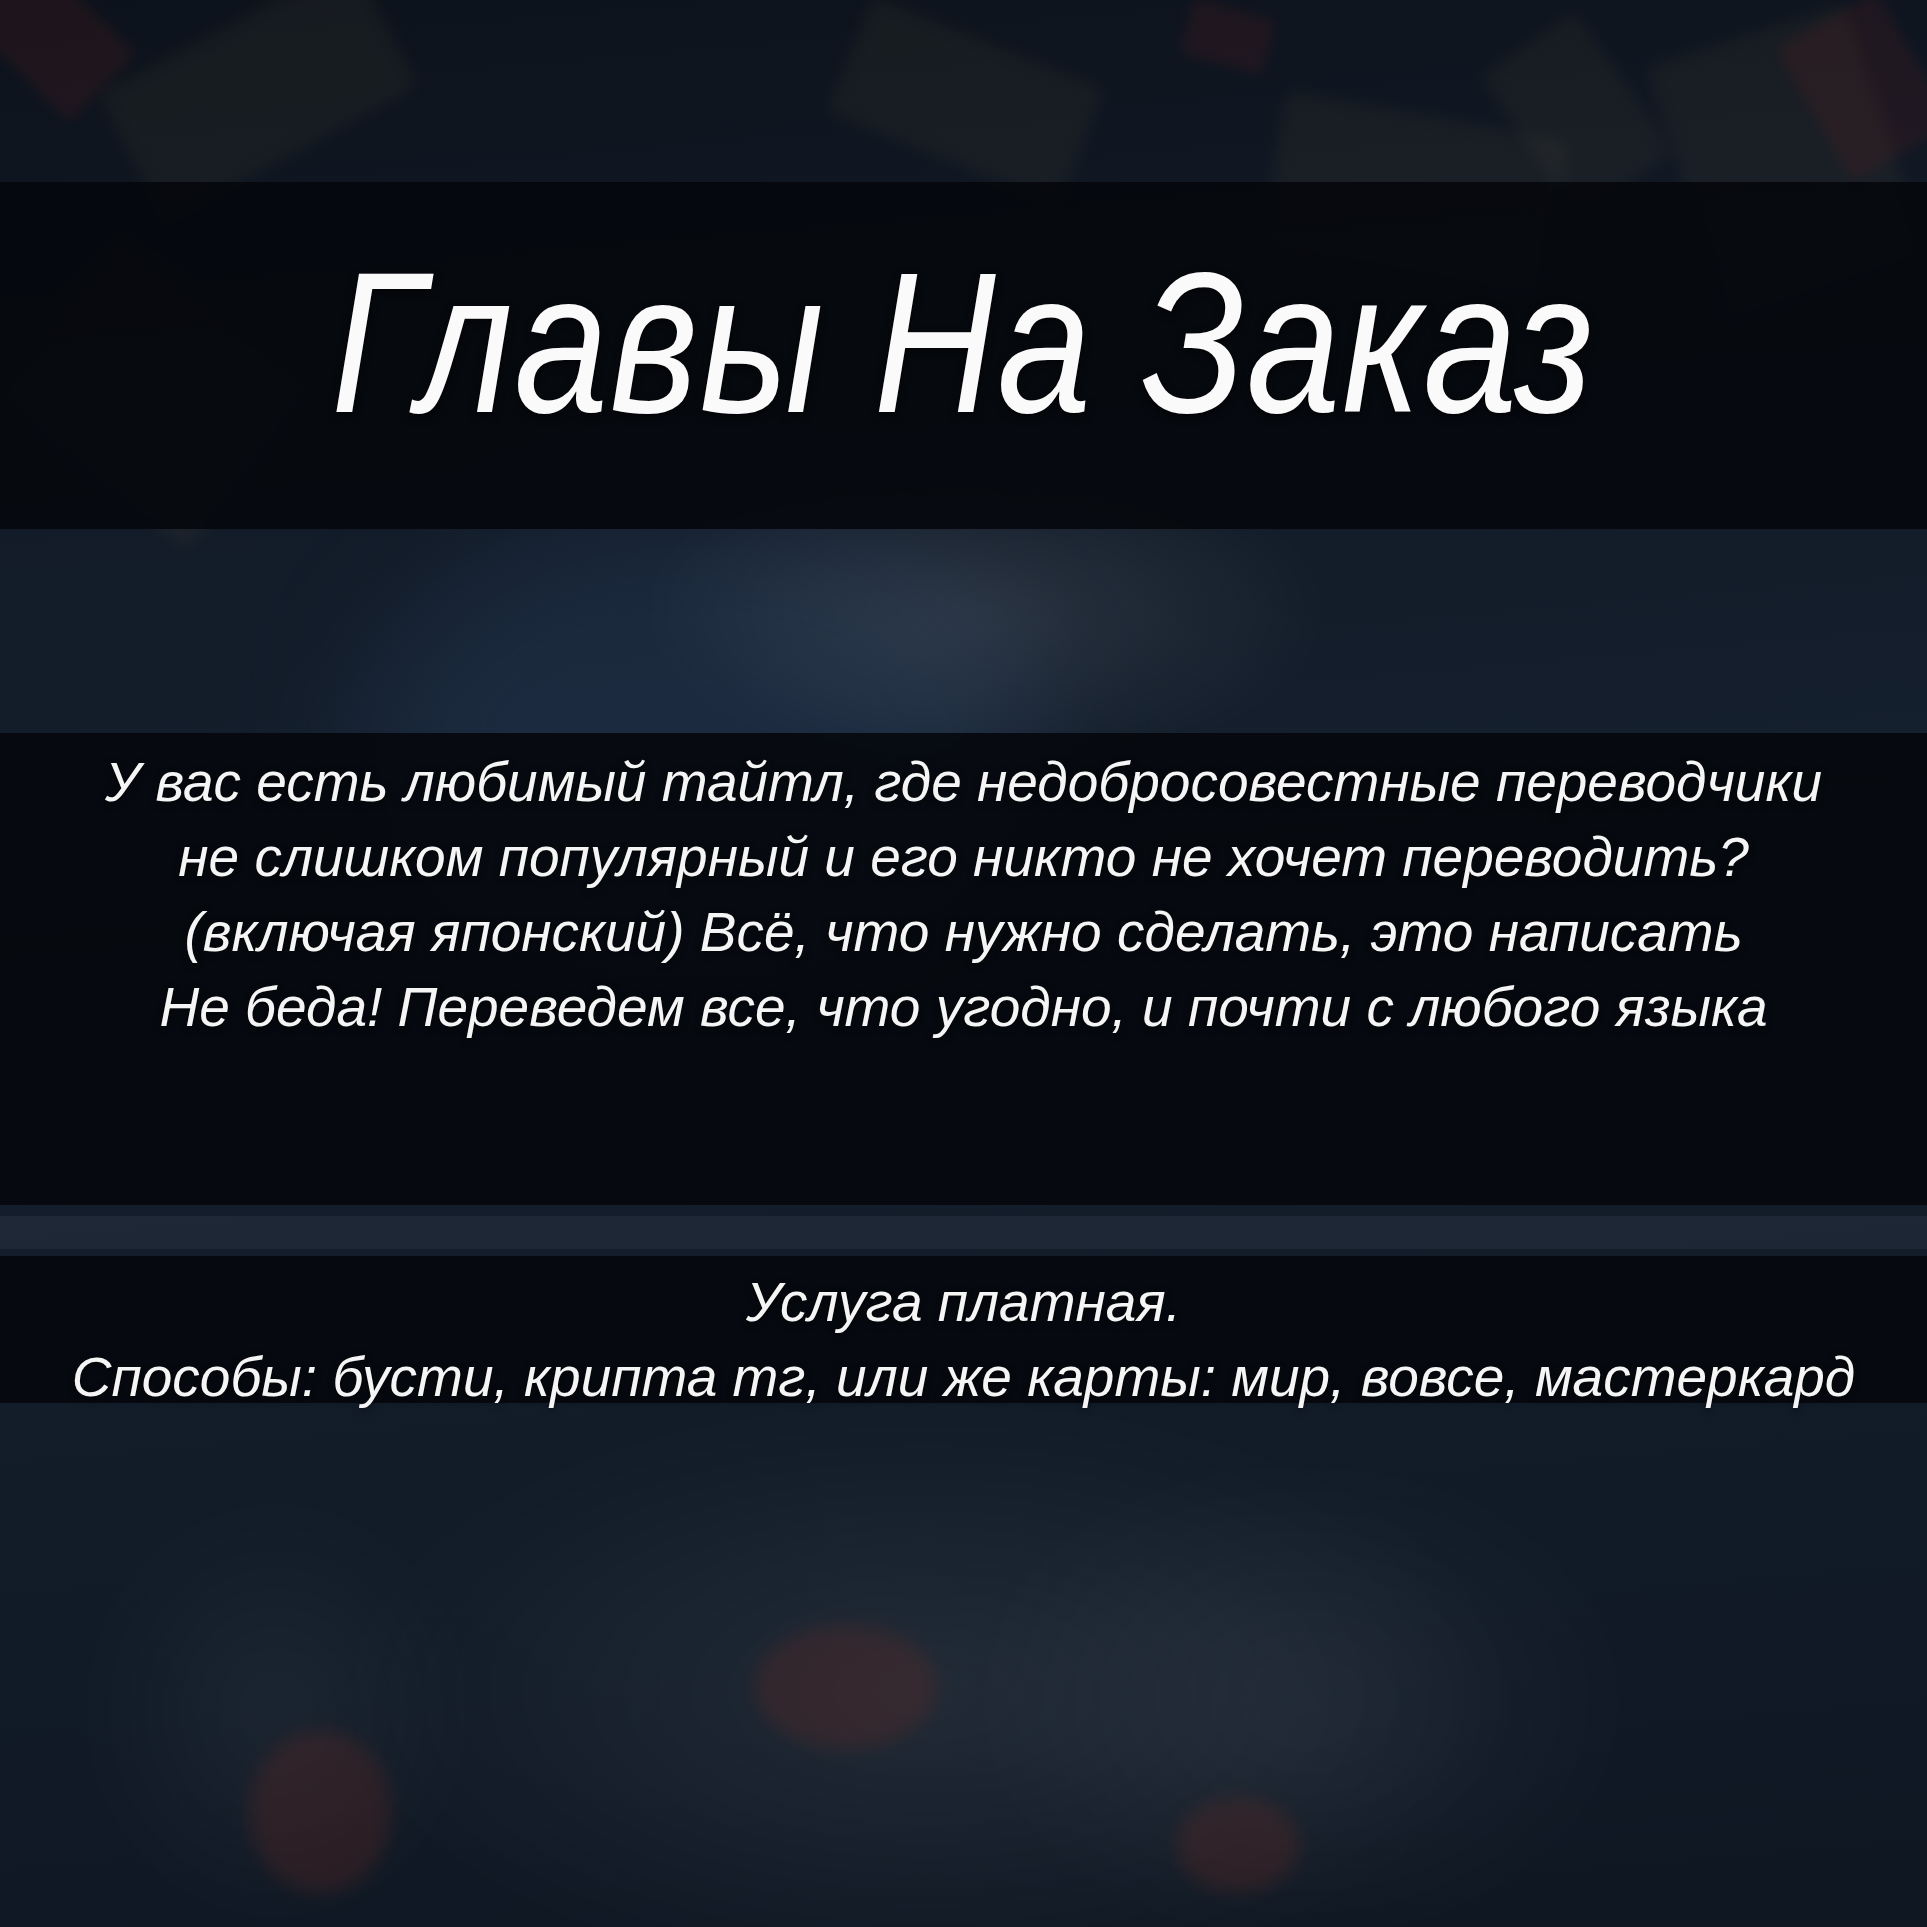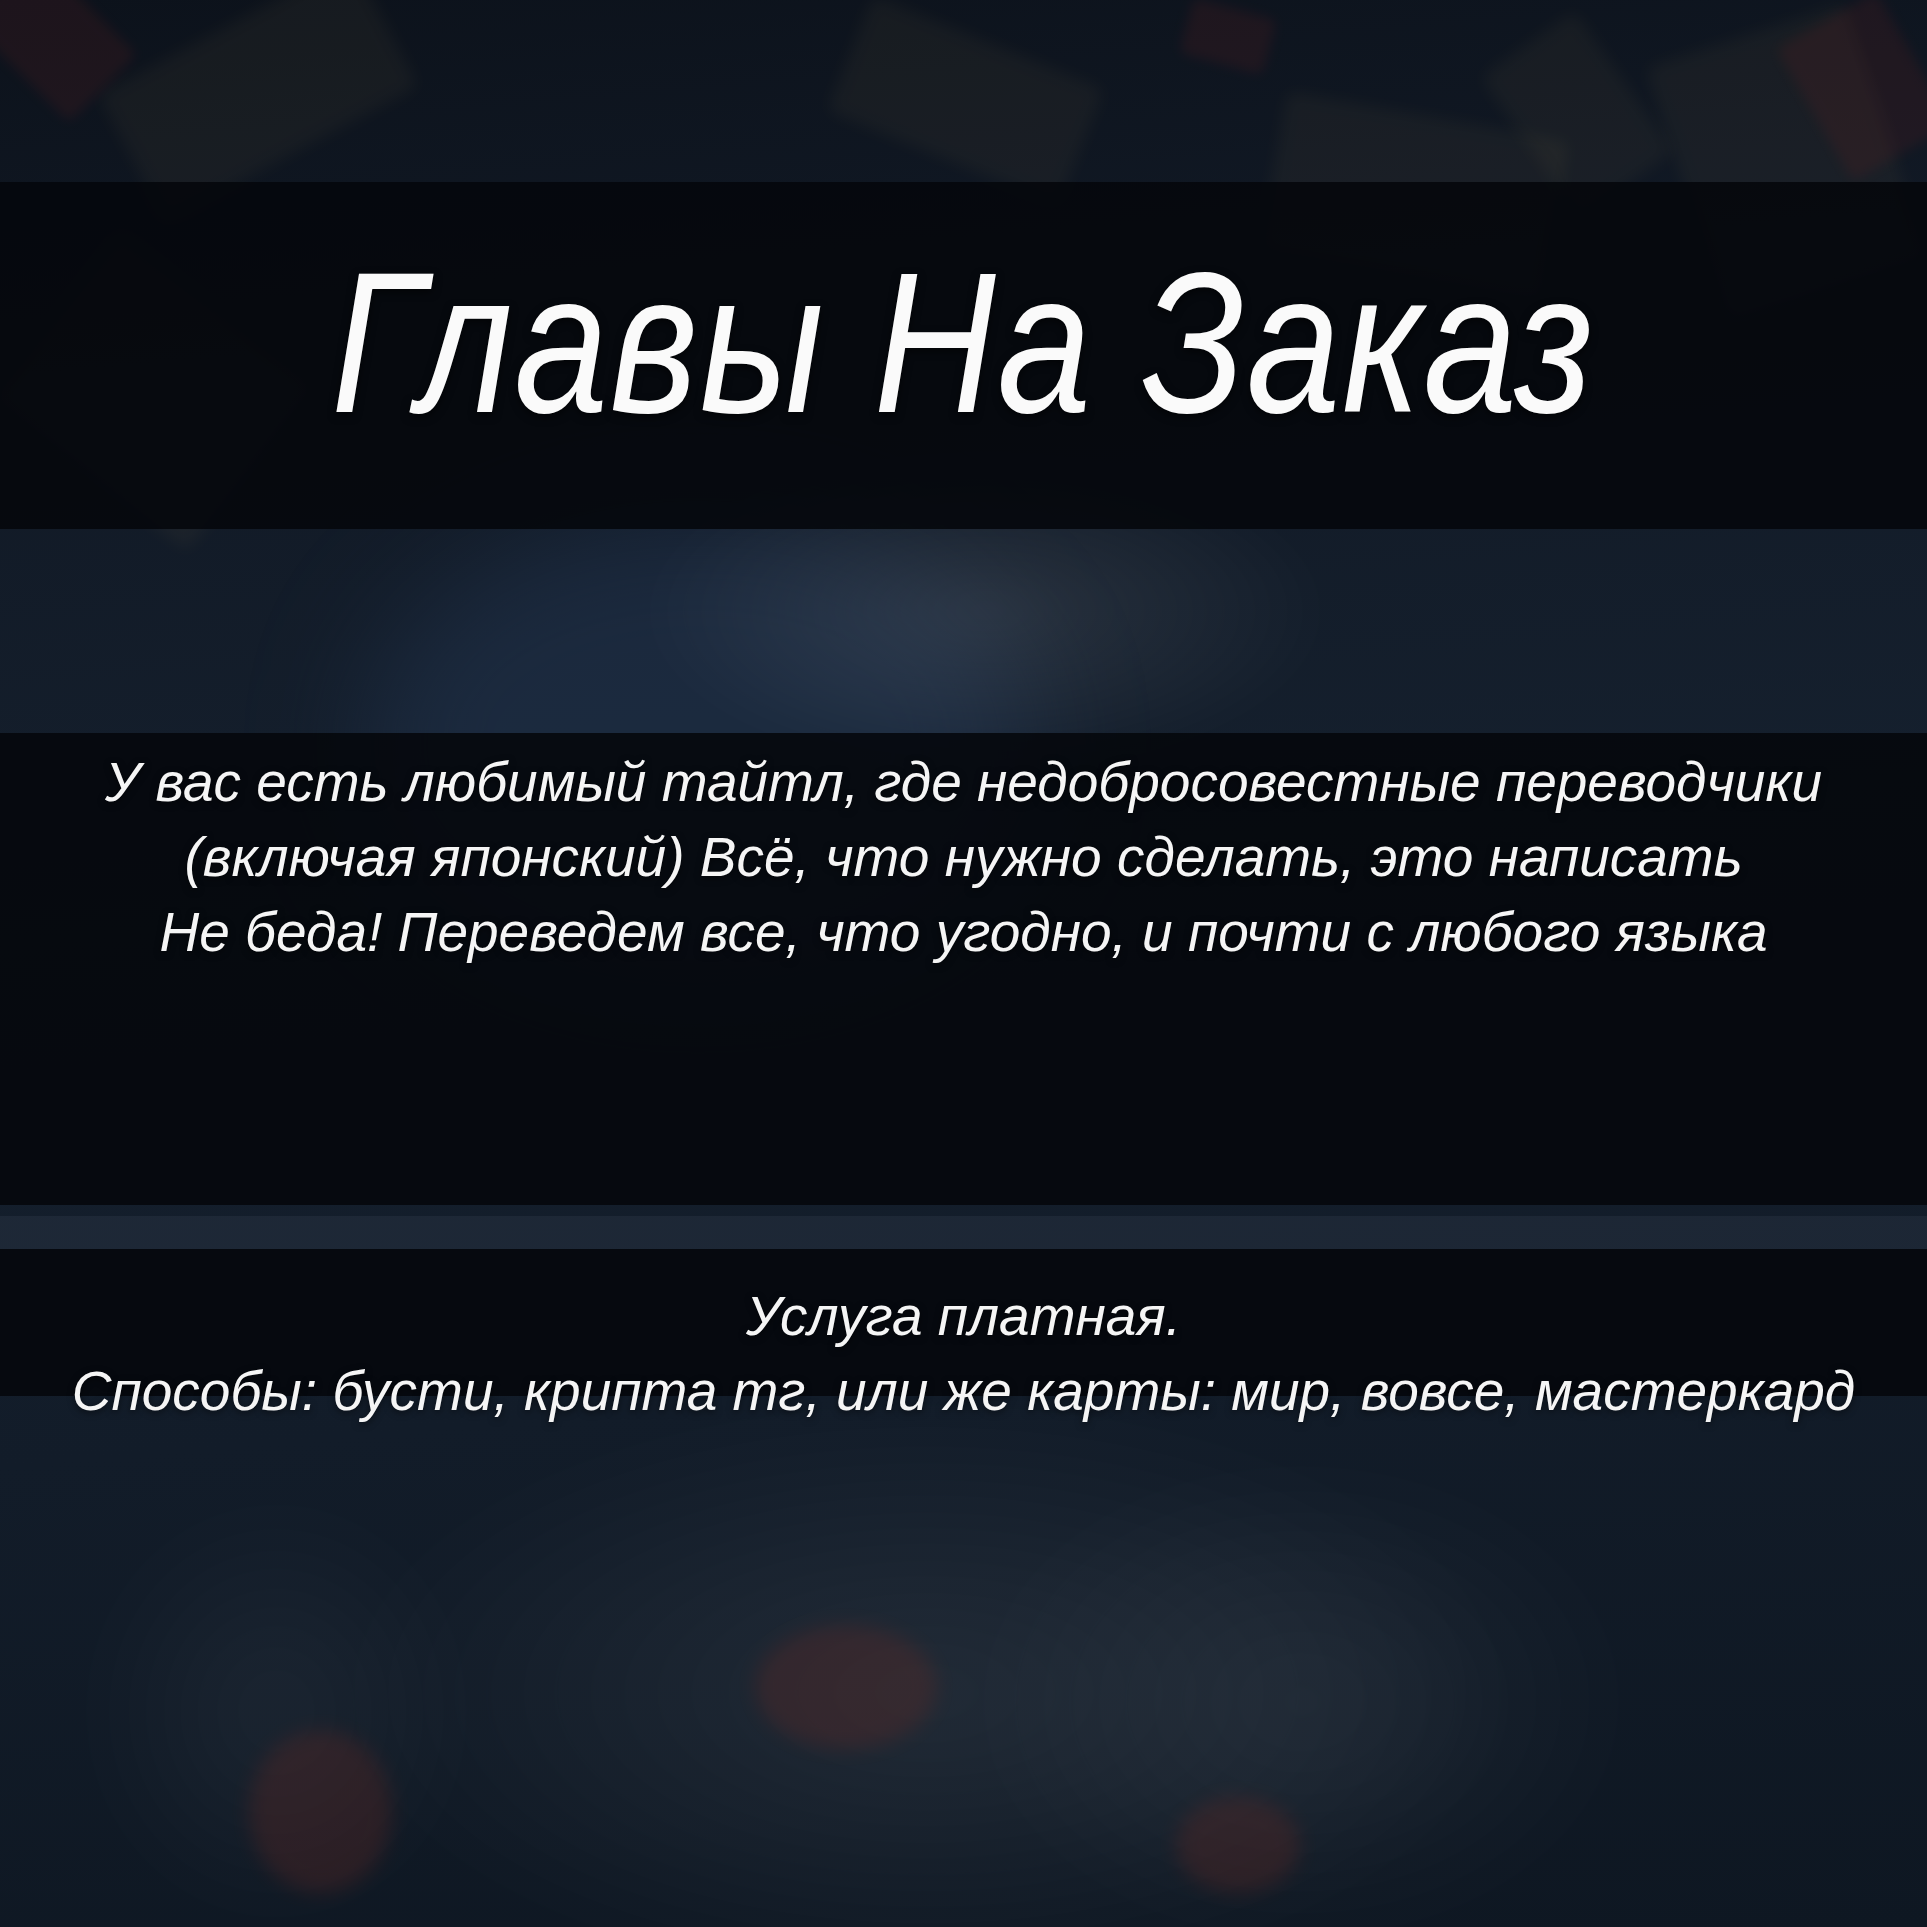--- a/index.html
+++ b/index.html
@@ -71,21 +71,21 @@
     color: #f5f5f5;
     font-style: italic;
     font-weight: 300;
     font-size: 55px;
     line-height: 75px;
     text-align: center;
     white-space: nowrap;
     text-shadow: 0 1.9px 7.6px rgba(0,0,0,.55);
   }
   .body-text { padding-top: 12.4px; }
-  .band-pay  { padding-top: 30px; box-sizing: border-box; }
+  .band-pay  { padding-top: 9px; box-sizing: border-box; margin-top: 7px; }
 </style>
 </head>
 <body>
 
 <div class="canvas">
 
   <div class="bg">
     <div class="sh-money m1"></div>
     <div class="sh-money m2"></div>
     <div class="sh-money m3"></div>
@@ -106,20 +106,21 @@
     <div class="gap-strip"></div>
   </div>
 
   <div class="band band-title">
     <div class="title">Главы На Заказ</div>
   </div>
 
   <div class="band band-body">
     <div class="body-text">
       <div class="line">У вас есть любимый тайтл, где недобросовестные переводчики</div>
+      <div class="line">не слишком популярный и его никто не хочет переводить?</div>
       <div class="line">(включая японский) Всё, что нужно сделать, это написать</div>
       <div class="line">Не беда! Переведем все, что угодно, и почти с любого языка</div>
     </div>
   </div>
 
   <div class="band band-pay">
     <div class="line">Услуга платная.</div>
     <div class="line">Способы: бусти, крипта тг, или же карты: мир, вовсе, мастеркард</div>
   </div>
 

